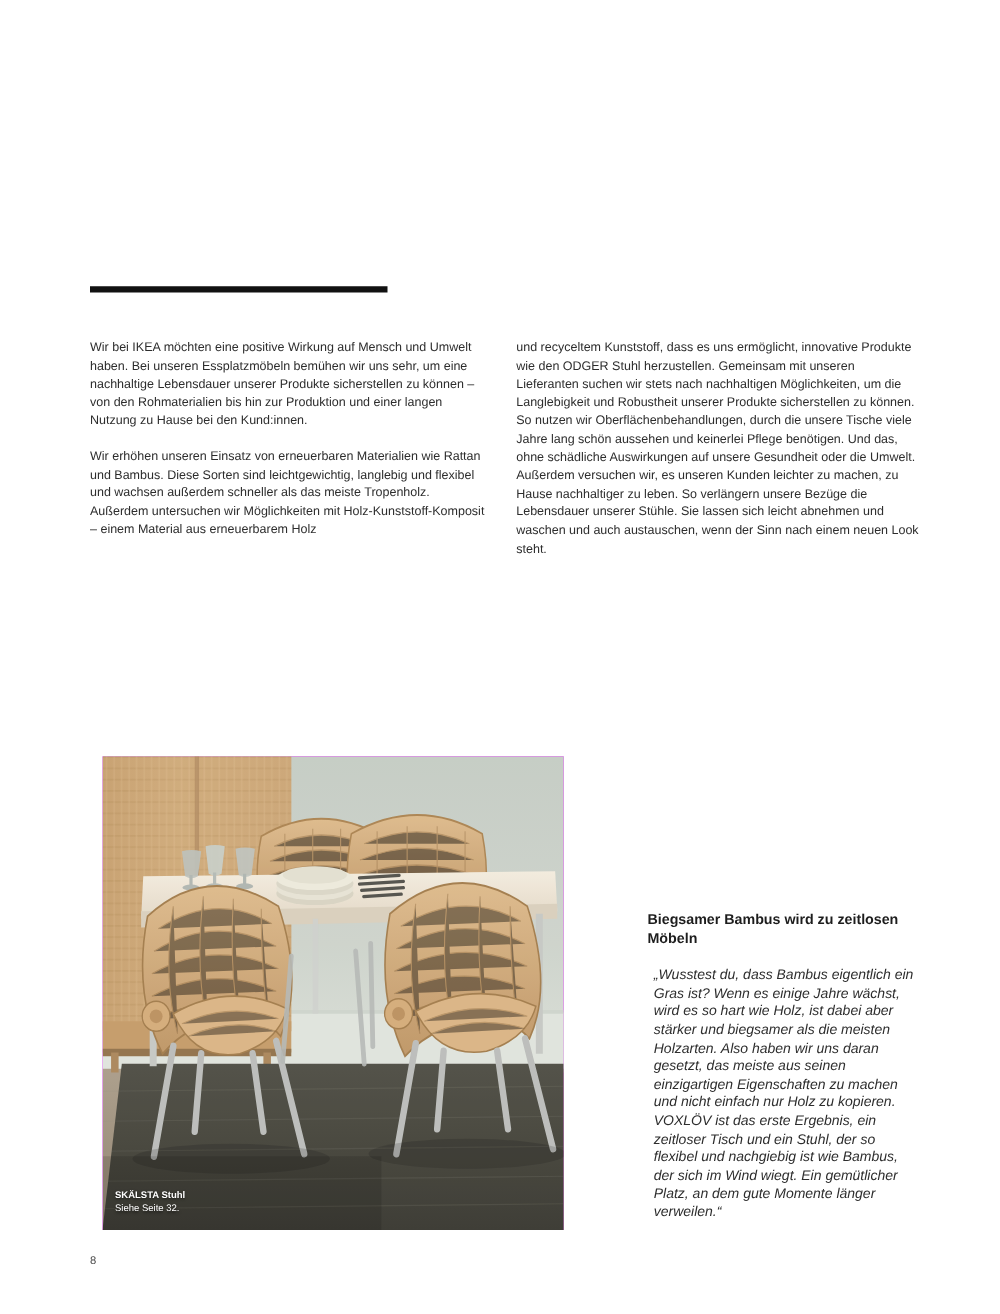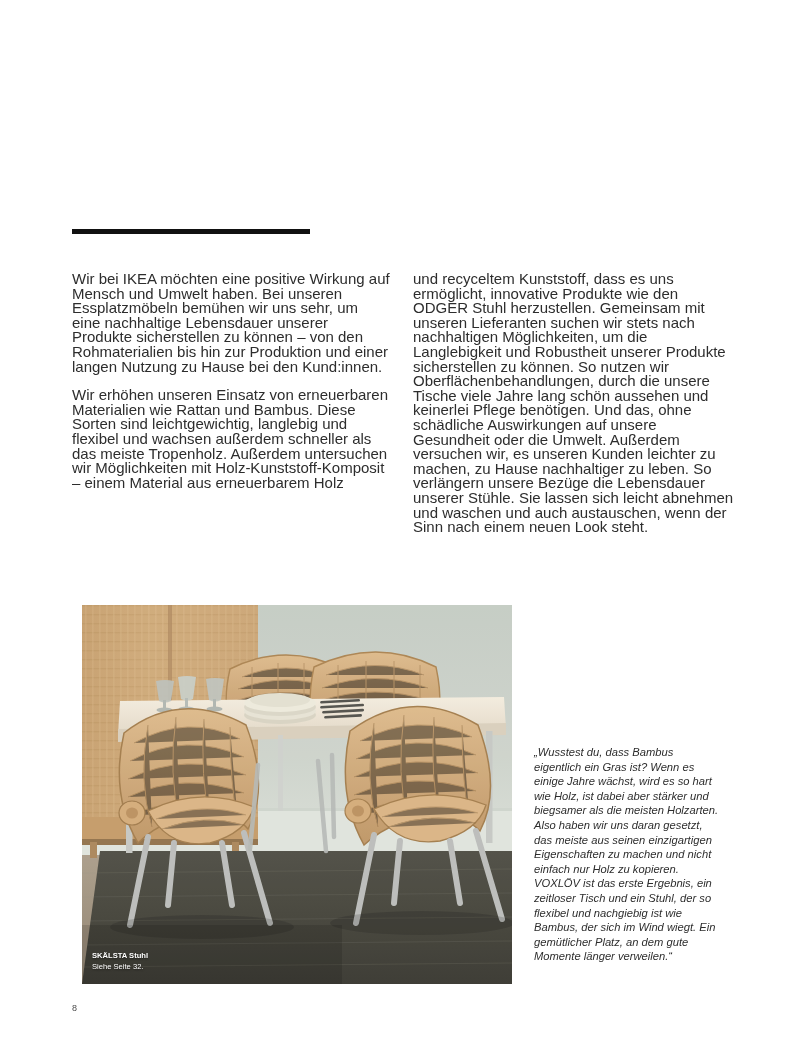--- a/index.html
+++ b/index.html
@@ -41,37 +41,37 @@
     top: 229px;
     width: 238px;
     height: 5px;
     background: #111111;
   }
 
   
   .col {
     position: absolute;
     top: 272px;
-    font-size: 15px;
+    font-size: 10px;
     line-height: 14.6px;
     color: #2d2d2d;
   }
   .col-left  { left: 72px;  width: 318px; }
   .col-right { left: 413px; width: 322px; }
   .col p {
     margin: 0 0 14px 0;
     white-space: pre-line;
   }
 
   
   .photo {
     position: absolute;
     left: 72px;
     top: 589px;
-    width: 430px;
+    width: 369px;
     height: 379px;
     overflow: hidden;
     background: #d946ef;
     margin-left: 10px;
   }
   .photo svg { display: block; width: 100%; height: 100%; }
 
   .photo-caption {
     position: absolute;
     left: 10px;
@@ -98,21 +98,21 @@
     line-height: 14.6px;
     color: #1d1d1d;
     margin: 0 0 15px 0;
     white-space: pre-line;
   }
   .sidebar-quote {
     font-size: 11.2px;
     line-height: 14.6px;
     font-style: italic;
     color: #2d2d2d;
-    margin: 16px;
+    margin: 5px;
     white-space: pre-line;
   }
 
   
   .page-number {
     position: absolute;
     left: 72px;
     top: 1003px;
     font-size: 9px;
     color: #4a4a4a;
@@ -340,18 +340,19 @@
       <rect x="0" y="320" width="260" height="59" fill="#000" opacity="0.12"></rect>
     </svg>
 
     <figcaption class="photo-caption">
       <span class="cap-title">SKÄLSTA Stuhl</span>
       <span class="cap-sub">Siehe Seite 32.</span>
     </figcaption>
   </figure>
 
   <aside class="sidebar">
+    <h2 class="sidebar-heading">Biegsamer Bambus wird zu zeitlosen Möbeln</h2>
     <p class="sidebar-quote">„Wusstest du, dass Bambus eigentlich ein Gras ist? Wenn es einige Jahre wächst, wird es so hart wie Holz, ist dabei aber stärker und biegsamer als die meisten Holzarten. Also haben wir uns daran gesetzt, das meiste aus seinen einzigartigen Eigenschaften zu machen und nicht einfach nur Holz zu kopieren. VOXLÖV ist das erste Ergebnis, ein zeitloser Tisch und ein Stuhl, der so flexibel und nachgiebig ist wie Bambus, der sich im Wind wiegt. Ein gemütlicher Platz, an dem gute Momente länger verweilen.“</p>
   </aside>
 
   <div class="page-number">8</div>
 
 </div>
 
 </body></html>

